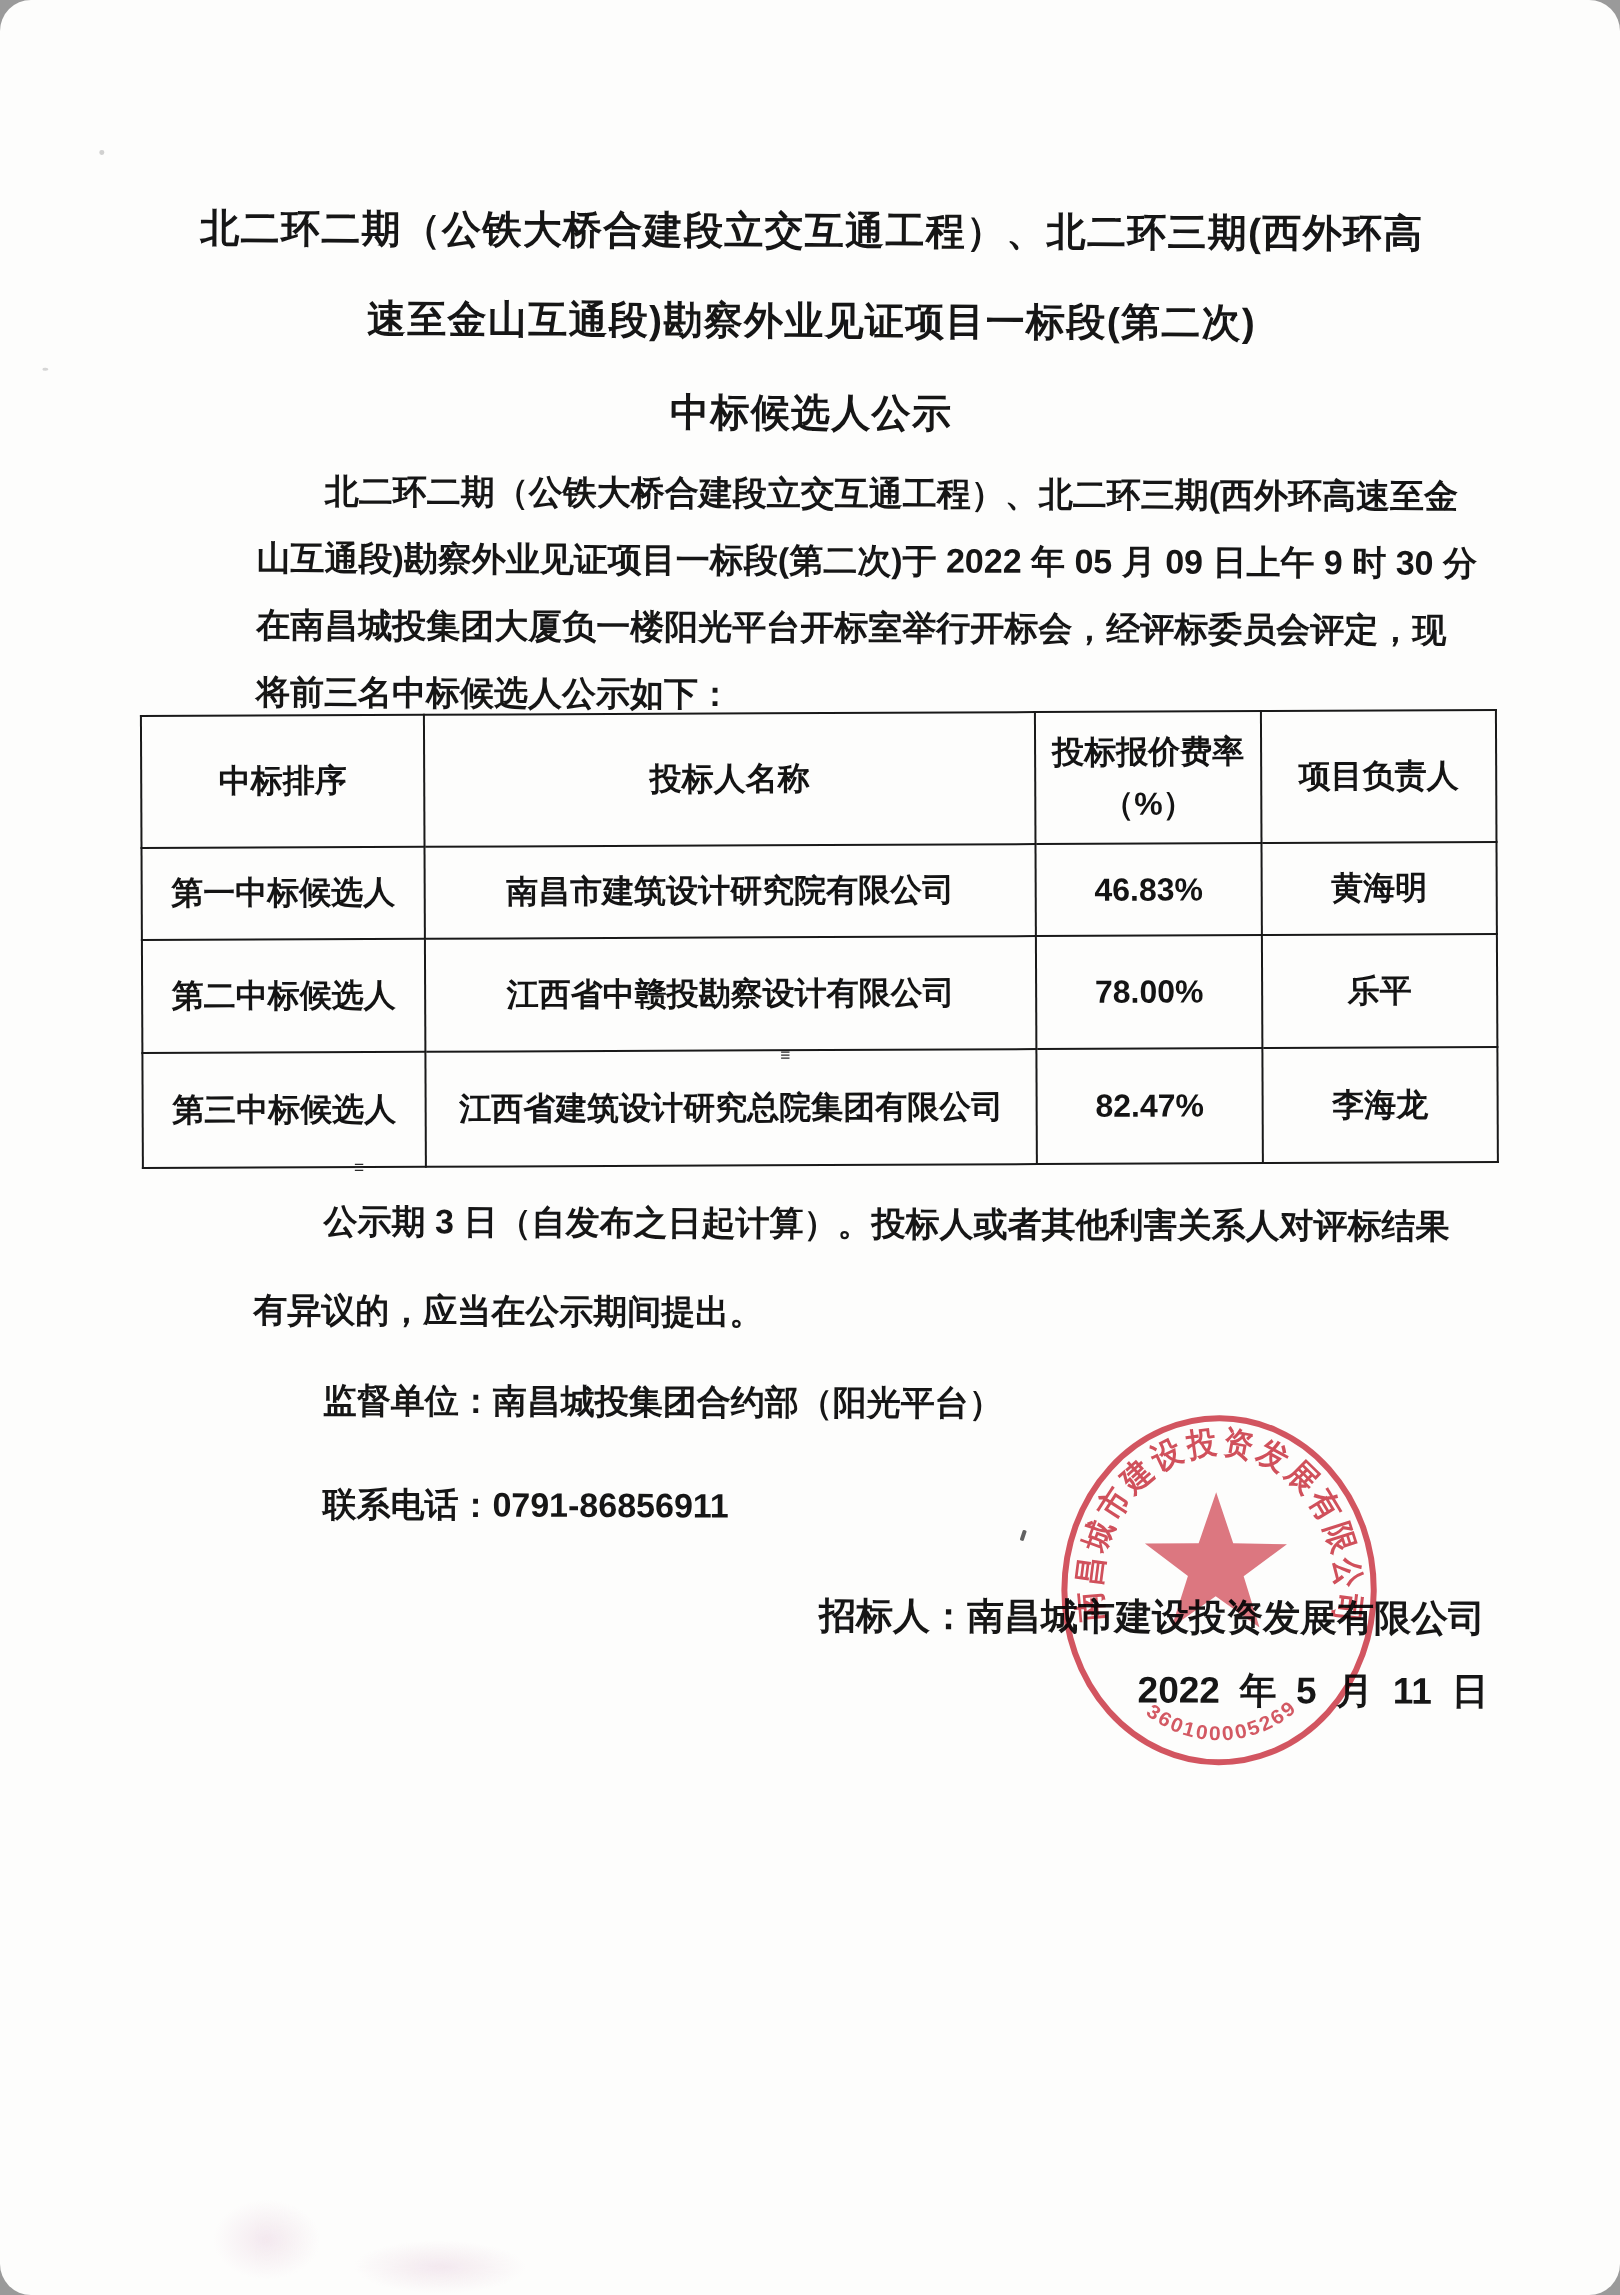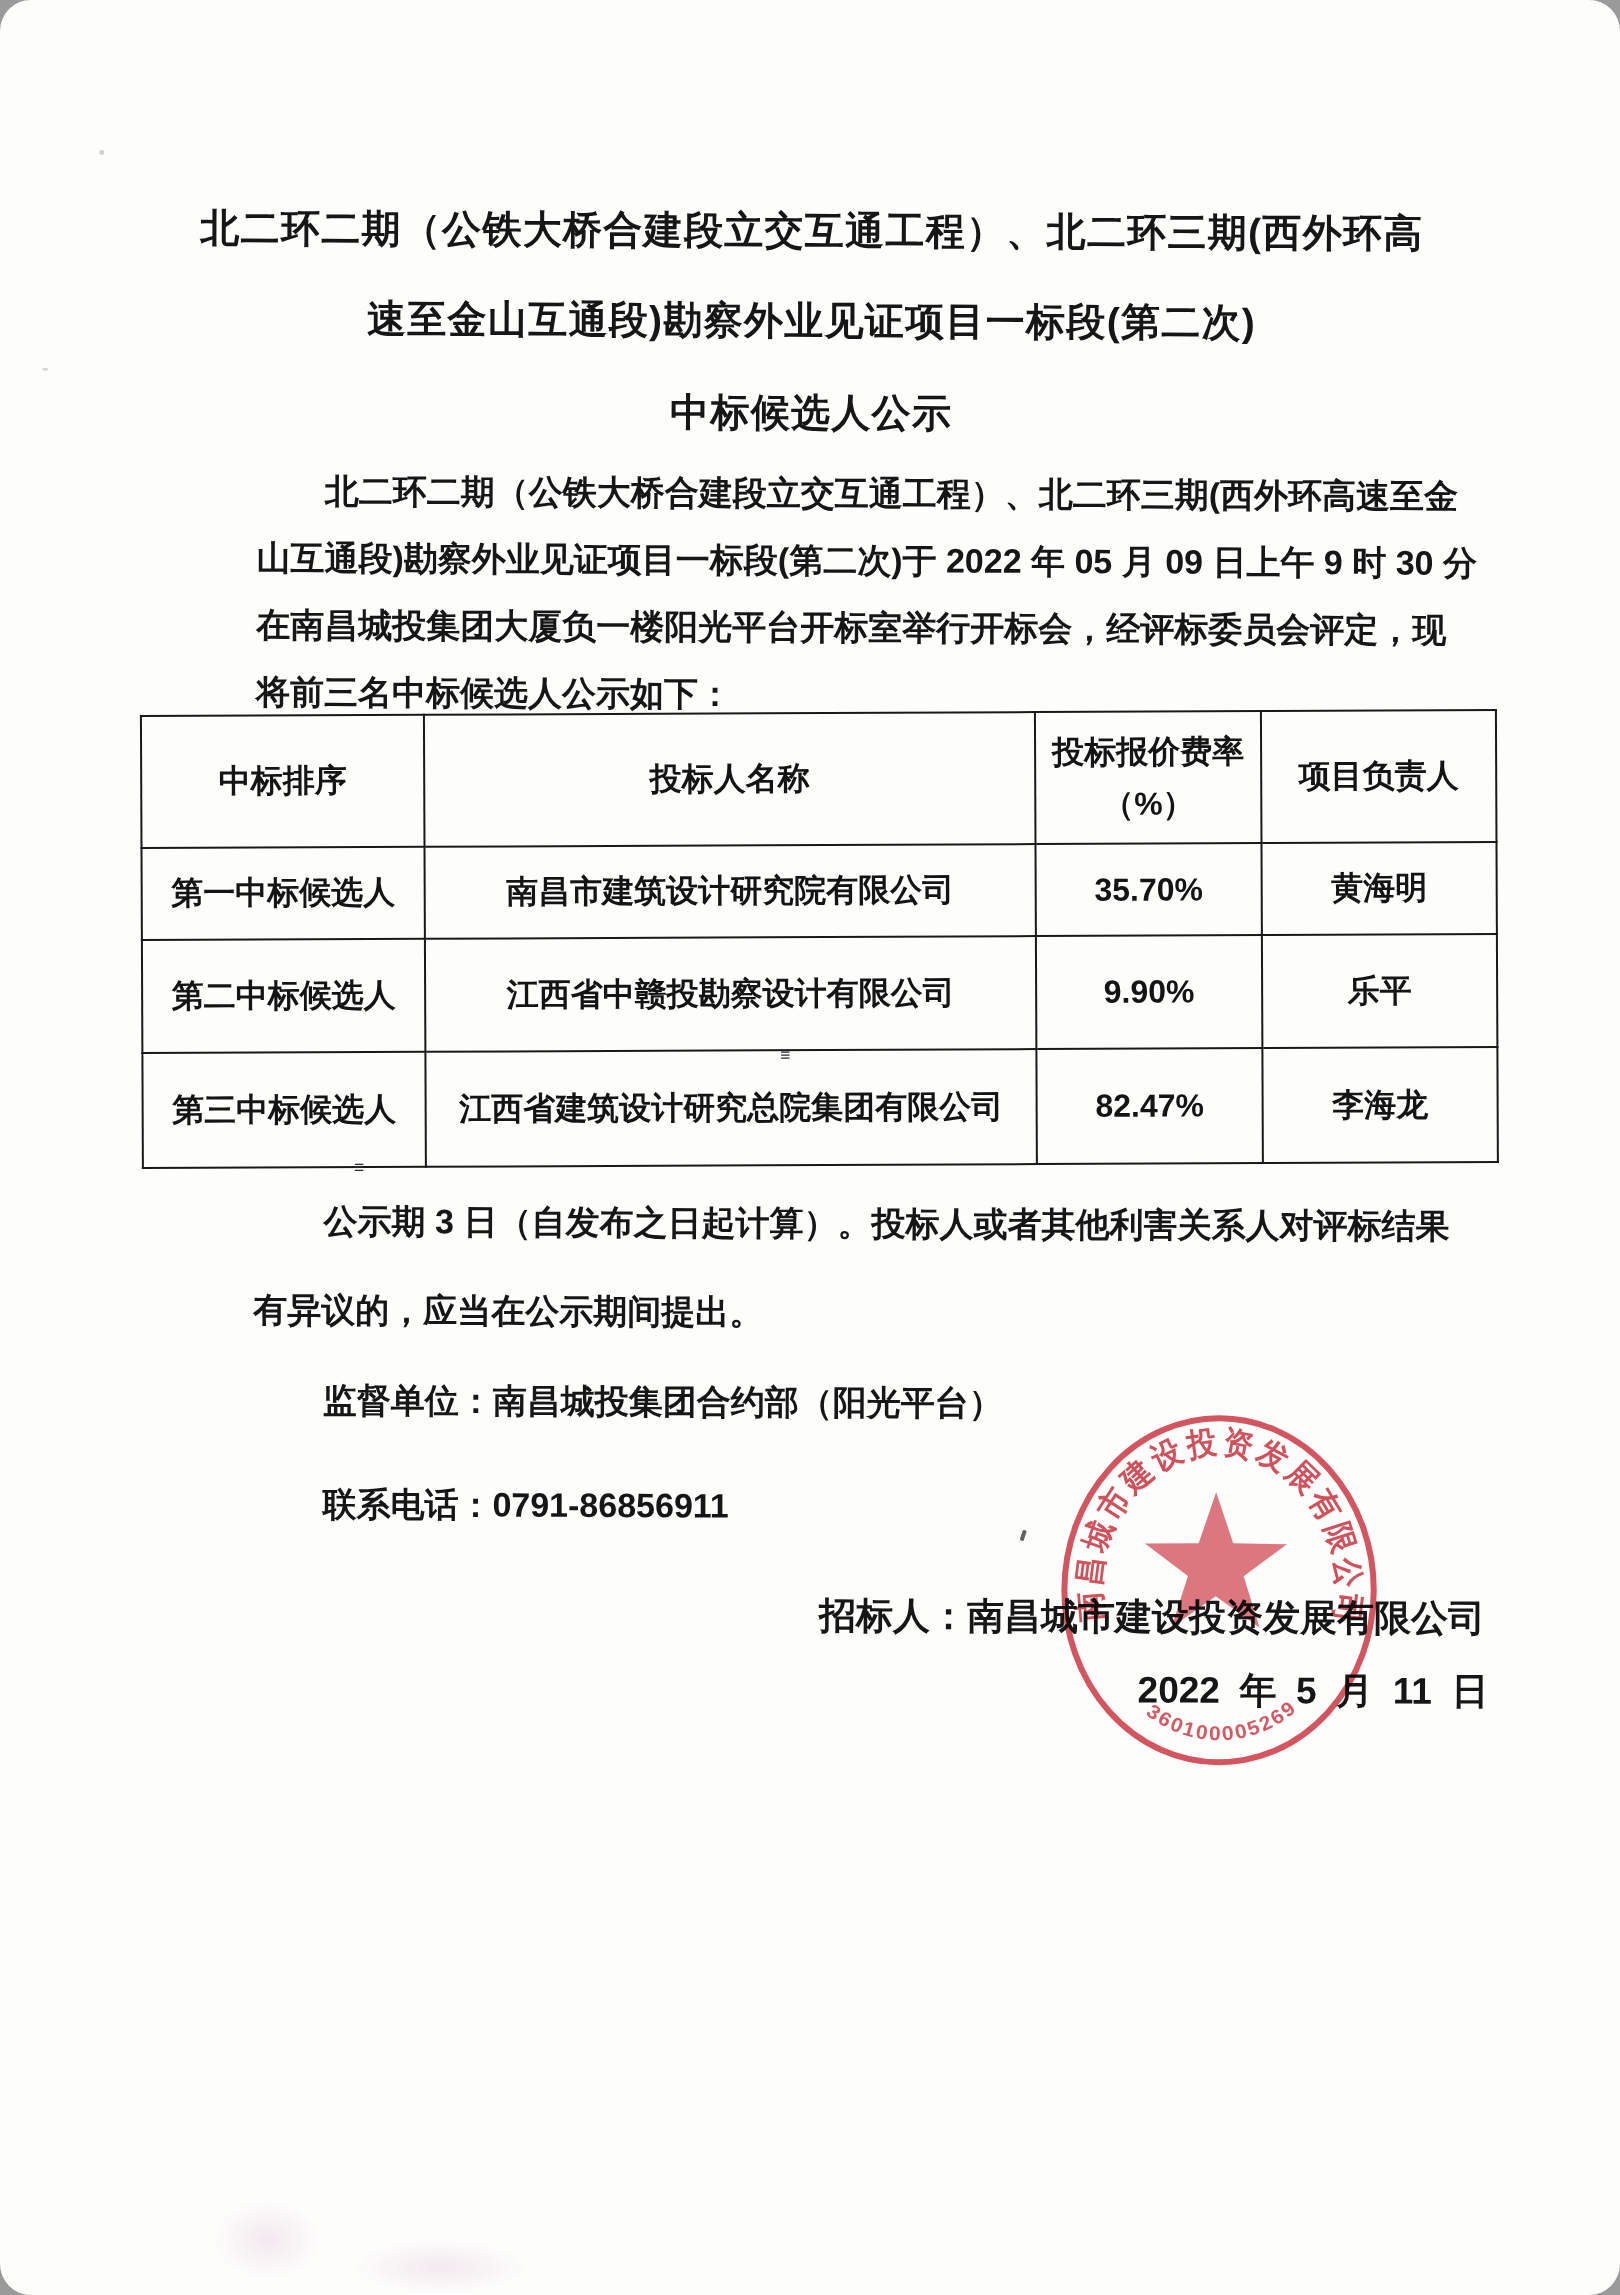--- a/index.html
+++ b/index.html
@@ -88,27 +88,27 @@
         <td>投标人名称</td>
         <td>
           <div class="hdr2l">投标报价费率</div>
           <div class="hdr2l">（%）</div>
         </td>
         <td>项目负责人</td>
       </tr>
       <tr class="r1">
         <td>第一中标候选人</td>
         <td>南昌市建筑设计研究院有限公司</td>
-        <td>35.70%</td>
+        <td>46.83%</td>
         <td>黄海明</td>
       </tr>
       <tr class="r2">
         <td>第二中标候选人</td>
         <td>江西省中赣投勘察设计有限公司</td>
-        <td>9.90%</td>
+        <td>78.00%</td>
         <td>乐平</td>
       </tr>
       <tr class="r3">
         <td>第三中标候选人</td>
         <td>江西省建筑设计研究总院集团有限公司</td>
         <td>82.47%</td>
         <td>李海龙</td>
       </tr>
     </tbody>
       </table>

